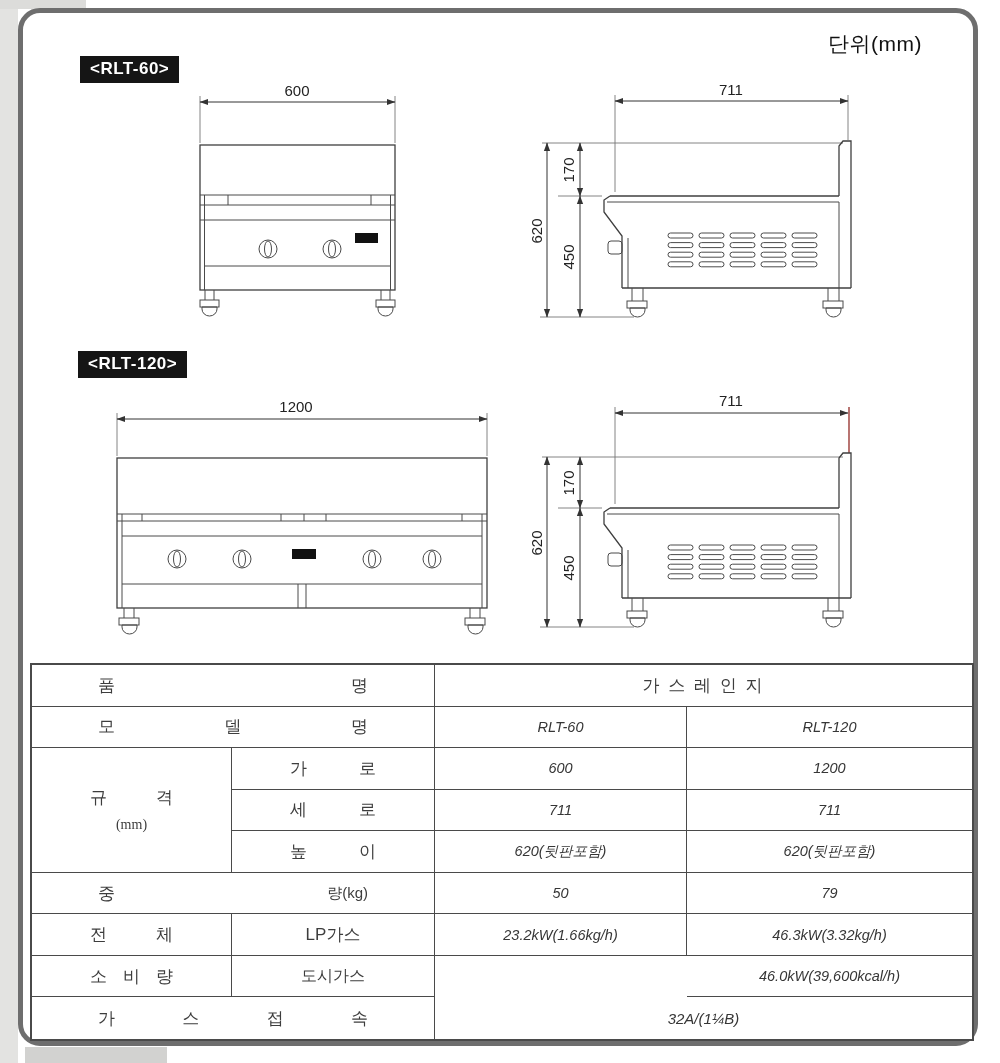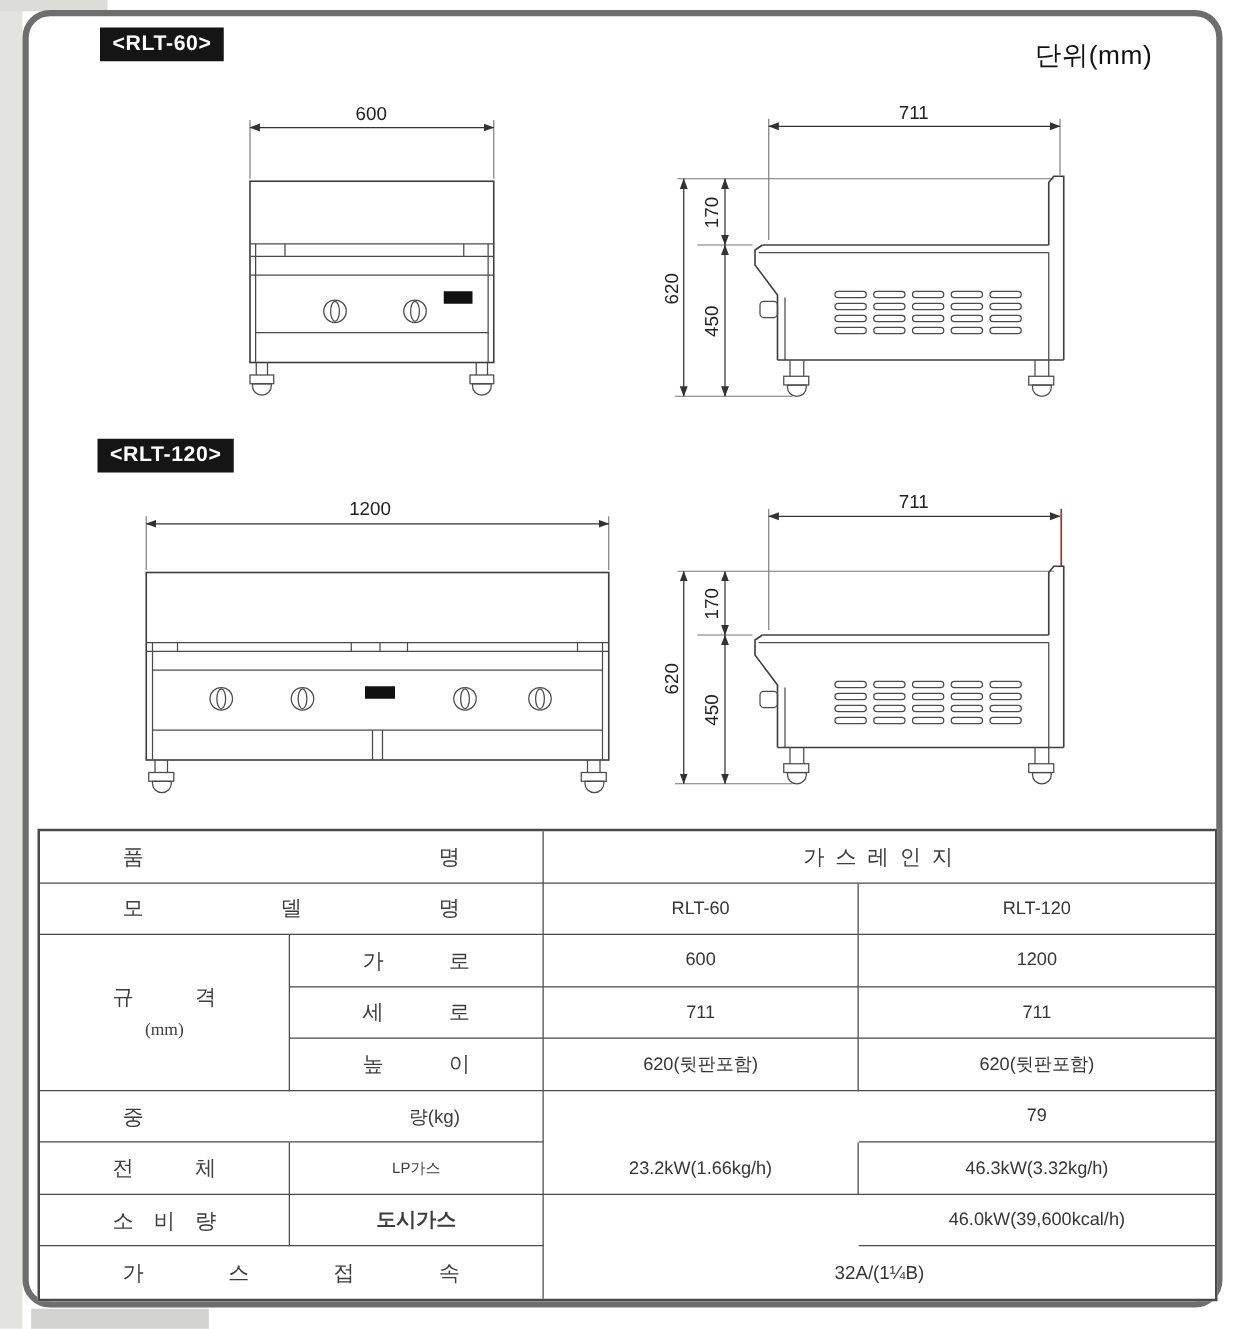--- a/index.html
+++ b/index.html
@@ -17,21 +17,21 @@
     border:5px solid #6e6e6e;border-radius:22px;box-sizing:border-box;background:#fff;
   }
   #unit-label{
     position:absolute;left:828px;top:30px;width:150px;
     font-size:21px;color:#111;font-weight:500;letter-spacing:.5px;text-align:left;
   }
   .badge{
     position:absolute;background:#151515;color:#fff;font-weight:bold;
     font-size:17px;letter-spacing:.5px;padding:3px 10px 4px 10px;line-height:20px;
   }
-  #badge-rlt60{left:80px;top:22px;}
+  #badge-rlt60{left:80px;top:56px;}
   #badge-rlt120{left:78px;top:351px;}
   #drawing-svg{position:absolute;left:0;top:0;}
   #drawing-svg text{font-family:"Liberation Sans","DejaVu Sans",sans-serif;font-size:15px;fill:#222;}
   .oline{stroke:#3f3f3f;stroke-width:1.3;fill:none;}
   .tline{stroke:#4a4a4a;stroke-width:1;fill:none;}
   .dline{stroke:#333;stroke-width:1;fill:none;}
   .xline{stroke:#777;stroke-width:.9;fill:none;}
   .redline{stroke:#9b3a35;stroke-width:1.4;fill:none;}
   .blackfill{fill:#111;stroke:none;}
 
@@ -41,21 +41,21 @@
     display:grid;grid-template-columns:200px 203px 252px 1fr;
     grid-template-rows:repeat(9,1fr);
     border:2px solid #4a4a4a;box-sizing:border-box;background:#fff;color:#3d3d3d;
   }
   .cell{
     border-right:1.5px solid #4a4a4a;border-bottom:1.5px solid #4a4a4a;
     display:flex;align-items:center;justify-content:center;
     font-size:15px;box-sizing:border-box;
   }
   .kr{font-size:17px;}
-  .val{font-size:14.5px;color:#363636;}
+  .val{font-size:14.5px;color:#363636;font-style:italic;}
   .sp{justify-content:space-between;padding:0 66px;}
   .sp2{justify-content:space-between;padding:0 58px;}
   .nr{border-right:none!important;}
   .nb{border-bottom:none!important;}
   .grp{flex-direction:column;}
   .grp .line1{display:flex;justify-content:space-between;width:100%;padding:0 58px;box-sizing:border-box;}
   .grp .line2{margin-top:8px;font-size:14px;font-family:Liberation Serif, serif;}
 </style>
 </head>
 <body>
@@ -309,36 +309,37 @@
     <span>높</span>
     <span>이</span>
   </div>
   <div class="cell val" style="grid-column:3;grid-row:5;">620(뒷판포함)</div>
   <div class="cell val nr" style="grid-column:4;grid-row:5;">620(뒷판포함)</div>
 
   <div class="cell kr sp" style="grid-column:1/3;grid-row:6;">
     <span>중</span>
     <span style="font-size:15px;">량(kg)</span>
   </div>
+  <div class="cell val" style="grid-column:3;grid-row:6;">50</div>
   <div class="cell val nr" style="grid-column:4;grid-row:6;">79</div>
 
   <div class="cell kr sp2" style="grid-column:1;grid-row:7;">
     <span>전</span>
     <span>체</span>
   </div>
-  <div class="cell kr" style="grid-column:2;grid-row:7;font-size:12px;">LP가스</div>
+  <div class="cell kr" style="grid-column:2;grid-row:7;font-size:17px;">LP가스</div>
   <div class="cell val" style="grid-column:3;grid-row:7;">23.2kW(1.66kg/h)</div>
   <div class="cell val nr" style="grid-column:4;grid-row:7;">46.3kW(3.32kg/h)</div>
 
   <div class="cell kr sp2" style="grid-column:1;grid-row:8;">
     <span>소</span>
     <span>비</span>
     <span>량</span>
   </div>
-  <div class="cell kr" style="grid-column:2;grid-row:8;font-size:16px;font-weight:bold;">도시가스</div>
+  <div class="cell kr" style="grid-column:2;grid-row:8;font-size:16px;">도시가스</div>
   <div class="cell val nr" style="grid-column:4;grid-row:8;">46.0kW(39,600kcal/h)</div>
 
   <div class="cell kr sp nb" style="grid-column:1/3;grid-row:9;">
     <span>가</span>
     <span>스</span>
     <span>접</span>
     <span>속</span>
   </div>
   <div class="cell val nr nb" style="grid-column:3/5;grid-row:9;font-size:15px;text-align:center;">32A/(1¼B)</div>
 </div>

